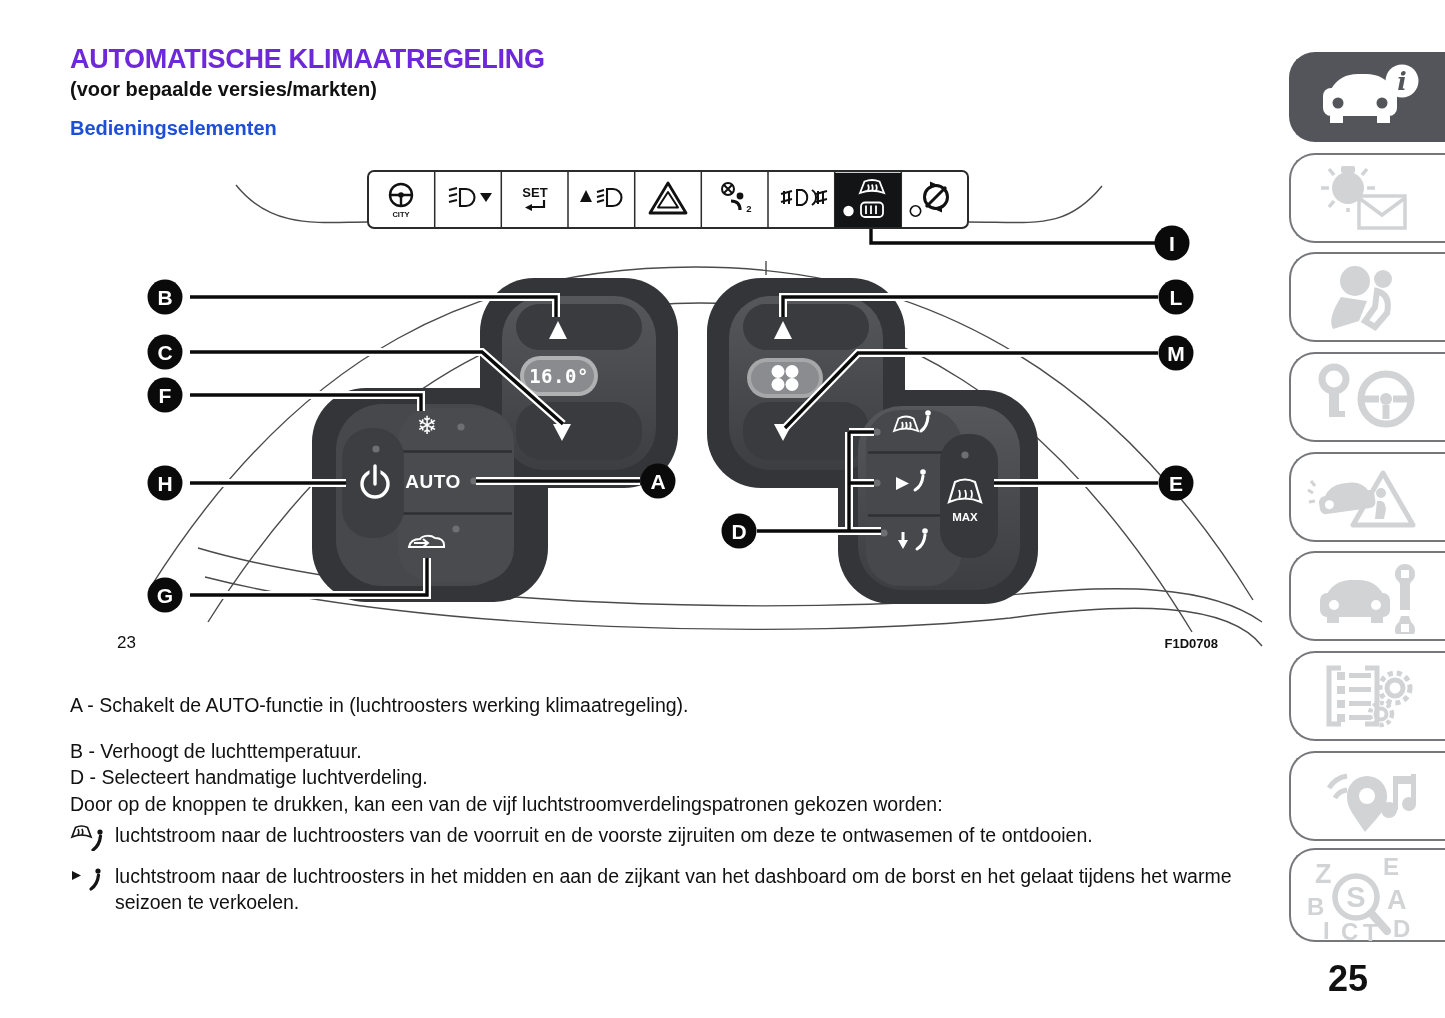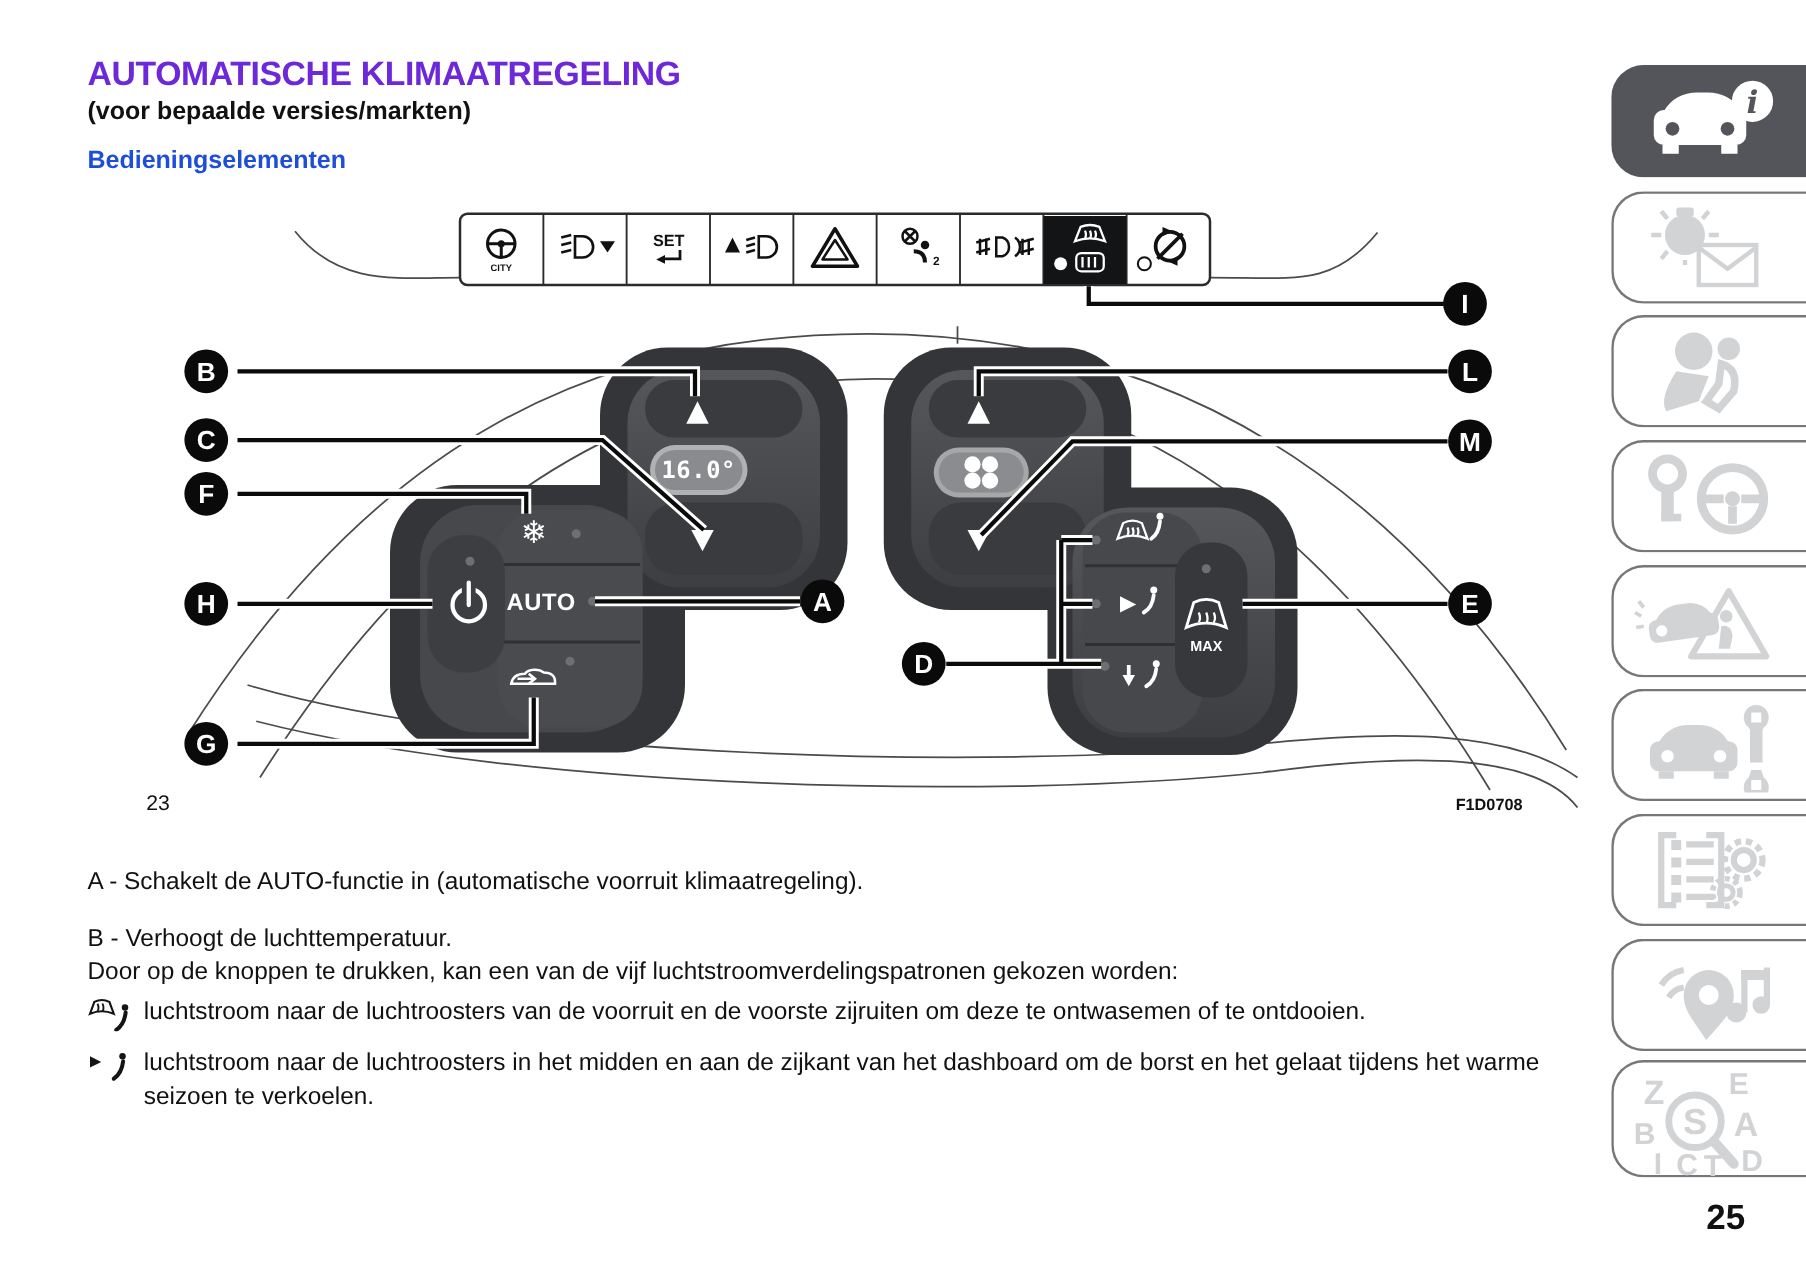--- a/index.html
+++ b/index.html
@@ -18,21 +18,21 @@
   .fig-page-ref{position:absolute;left:117px;top:633px;font-size:17px;}
   .fig-code{position:absolute;left:1080px;top:636px;width:138px;text-align:right;font-size:13px;font-weight:bold;}
   
   .description{position:absolute;left:70px;top:692px;width:1205px;font-size:19.5px;line-height:26.5px;}
   .description p{margin:0;}
   .line-a{margin-bottom:19px !important;}
   .bullet{display:flex;gap:9px;margin-top:5px;}
   .bullet .b-icon{flex:0 0 36px;padding-top:2px;color:#141414;}
   .bullet .b-text{flex:1;}
   
-  .page-number{position:absolute;left:1365px;top:958px;width:80px;text-align:left;font-size:28px;font-weight:bold;}
+  .page-number{position:absolute;left:1288px;top:958px;width:80px;text-align:right;font-size:36px;font-weight:bold;}
   
   .sidebar-tile{
     position:absolute;right:0;width:156px;height:90px;
     background:#fff;border:2.5px solid #76777a;border-right:none;
     border-radius:26px 0 0 26px;display:flex;align-items:center;justify-content:center;
     box-sizing:border-box;cursor:pointer;
   }
   .sidebar-tile.active{background:#54555a;border-color:#54555a;}
   .tile-icon{color:#d2d3d5;}
   .sidebar-tile.active .tile-icon{color:#ffffff;}
@@ -310,22 +310,23 @@
         <circle cx="1176" cy="483" r="17.5" fill="#0a0a0a"></circle>
         <text x="1176" y="490.5" fill="#fff">E</text>
       </g>
   </g>
 </svg>
 
 <div class="fig-page-ref">23</div>
 <div class="fig-code">F1D0708</div>
 
 <div class="description">
-  <p class="line-a">A - Schakelt de AUTO-functie in (automatische voorruit klimaatregeling).</p>
+  <p class="line-a">A - Schakelt de AUTO-functie in (luchtroosters werking klimaatregeling).</p>
   <p>B - Verhoogt de luchttemperatuur.</p>
+  <p>D - Selecteert handmatige luchtverdeling.</p>
   <p>Door op de knoppen te drukken, kan een van de vijf luchtstroomverdelingspatronen gekozen worden:</p>
 
   <div class="bullet">
     <span class="b-icon">
       <svg width="36" height="27" viewBox="0 0 36 27">
         <g stroke="currentColor" fill="none">
           <path d="M2,13 L5.5,3.5 Q11.5,0.5 17.5,3.5 L21,13 Q11.5,9 2,13 Z" stroke-width="1.7"></path>
           <path d="M8,11 q1.6,-2.6 0,-6 M12,11.3 q1.6,-2.6 0,-6.5" stroke-width="1.5"></path>
           <circle cx="30" cy="8" r="2.6" fill="currentColor" stroke="none"></circle>
           <path d="M23,26 q6.5,-4.5 7.5,-14" stroke-width="3.2" stroke-linecap="round"></path>

